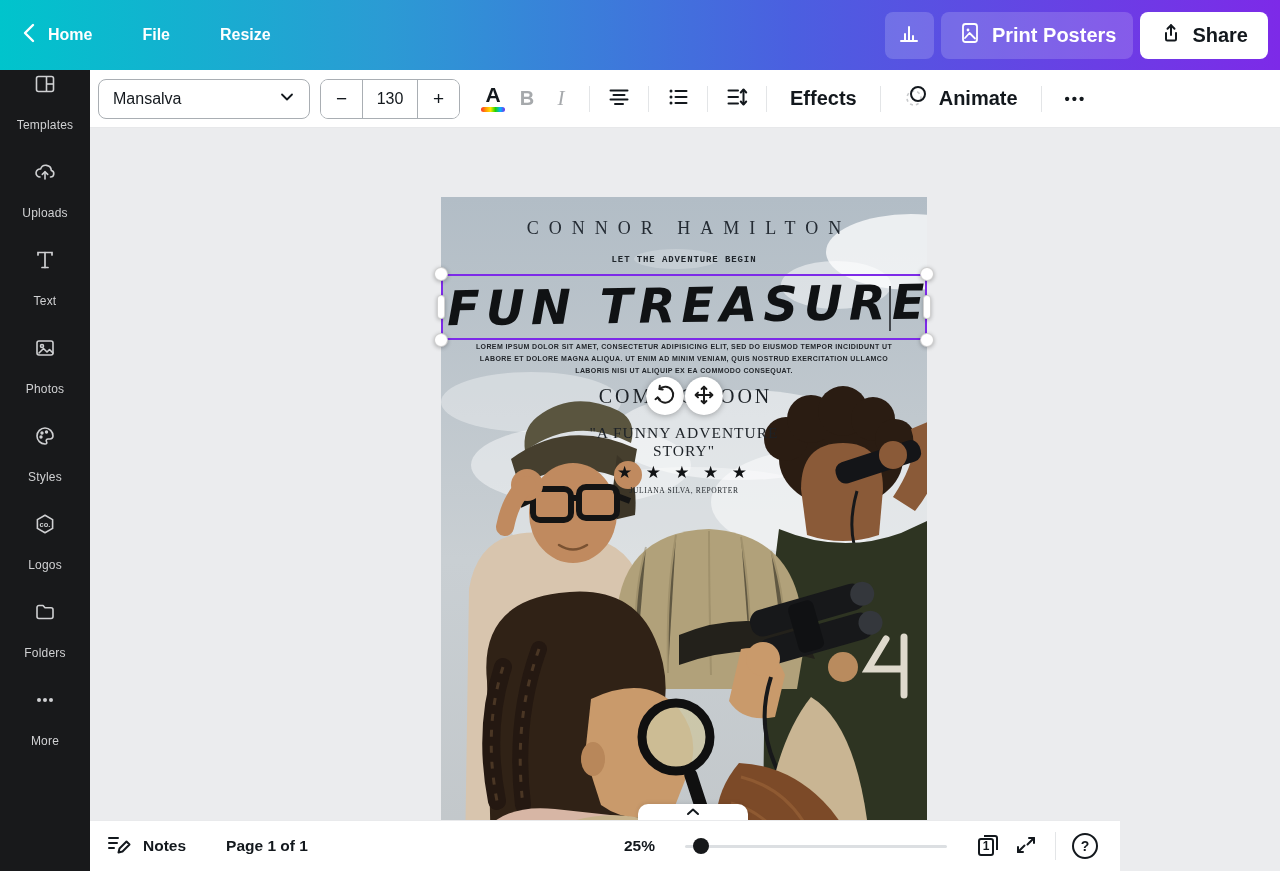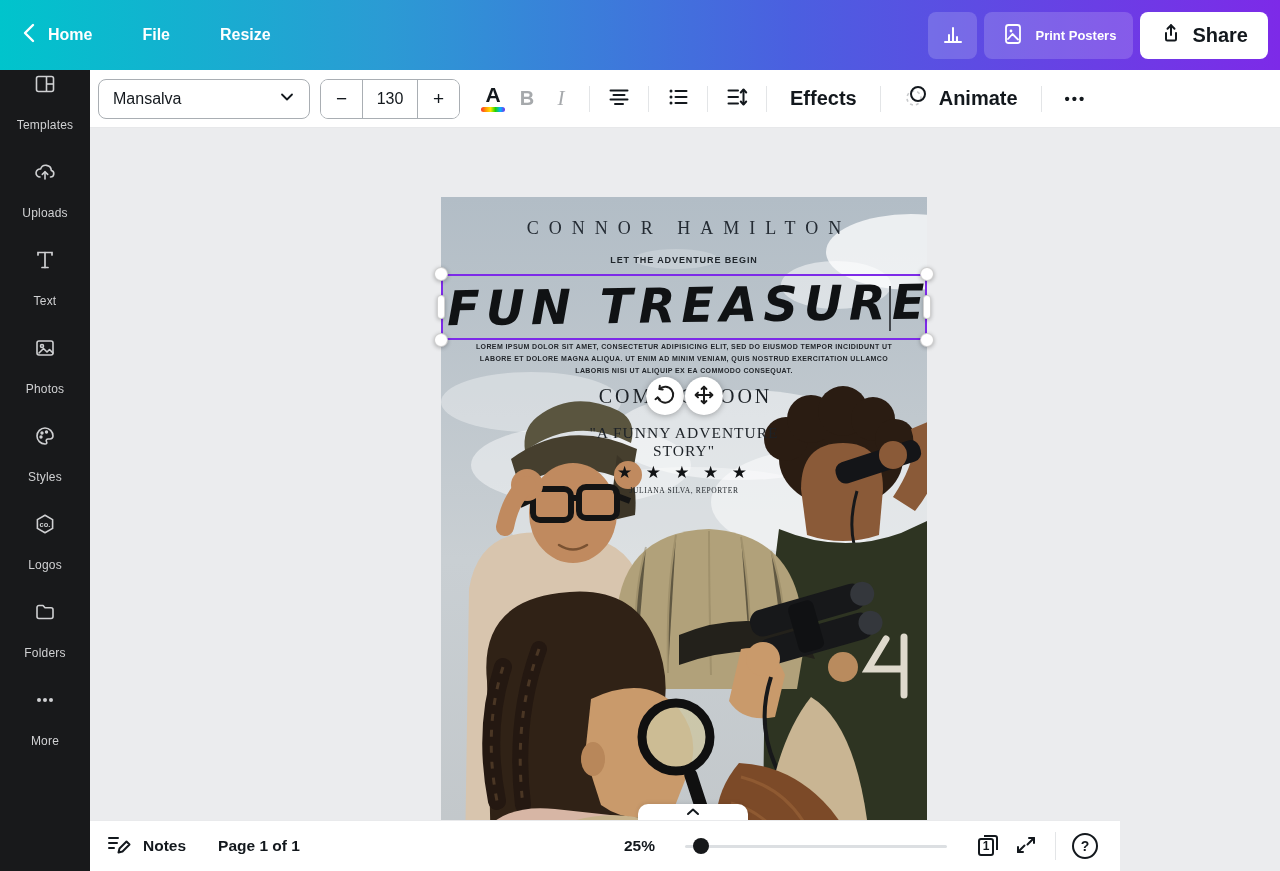--- a/index.html
+++ b/index.html
@@ -9,21 +9,21 @@
   
   .topbar { position:absolute; left:0; top:0; width:1280px; height:70px; z-index:30;
     background:linear-gradient(90deg,#00c4cc 0%,#2b9bd4 30%,#4b5fe0 62%,#7d2ae8 100%);
     display:flex; align-items:center; justify-content:space-between; padding:0 12px 0 22px; }
   .tb-left { display:flex; align-items:center; color:#fff; }
   .tb-btn { display:flex; align-items:center; gap:12px; background:none; border:none; color:#fff;
     font-family:"Liberation Sans",sans-serif; font-size:16px; font-weight:700; cursor:pointer;justify-content:flex-end; }
   .tb-menu { margin-left:50px; }
   .tb-right { display:flex; align-items:center; gap:7px; }
   .ghost-btn { height:47px; border:none; border-radius:8px; background:rgba(255,255,255,0.17);
-    color:#fff; font-family:"Liberation Sans",sans-serif; font-size:13px; font-weight:700; display:flex; align-items:center; gap:10px; padding:0 17px; cursor:pointer; }
+    color:#fff; font-family:"Liberation Sans",sans-serif; font-size:20px; font-weight:700; display:flex; align-items:center; gap:10px; padding:0 17px; cursor:pointer; }
   .icon-only { width:49px; justify-content:center; padding:0; }
   .share-btn { height:47px; border:none; border-radius:8px; background:#ffffff; color:#13181d;
     font-family:"Liberation Sans",sans-serif; font-size:20px; font-weight:700; display:flex; align-items:center; gap:10px; padding:0 20px; cursor:pointer; }
 
   
   .sidebar { position:absolute; left:0; top:70px; width:90px; height:801px; background:#18191b; z-index:20;
     display:flex; flex-direction:column; padding-top:2px; }
   .side-item { height:88px; display:flex; flex-direction:column; align-items:center; justify-content:flex-start; gap:22px;
     color:#d0d1d3; cursor:pointer; }
   .si-label { font-size:12px; letter-spacing:0.2px; }
@@ -53,21 +53,21 @@
   .text-btn { height:40px; background:none; border:none; font-size:20px; color:#13181d; padding:0 12px; cursor:pointer;
     display:flex; align-items:center; gap:9px; font-family:"Liberation Sans",sans-serif;font-weight:bold; }
   .more-dots { letter-spacing:2px; font-size:15px; font-weight:700; }
 
   
   .workspace { position:absolute; left:90px; top:128px; width:1190px; height:692px; background:#ebecee; overflow:hidden; z-index:5; }
   .poster { position:absolute; left:351px; top:69px; width:486px; height:660px; background:#b7c1c9; cursor:pointer; }
   .poster svg.photo { position:absolute; left:0; top:0; }
   .p-text { position:absolute; left:0; width:100%; text-align:center; white-space:nowrap; cursor:pointer; }
   .p-author  { top:21px; font-family:"Liberation Serif",serif; font-size:18px; letter-spacing:10px; text-indent:10px; color:#242b33; }
-  .p-tagline { top:58px; font-family:Liberation Sans, sans-serif; font-weight:700; font-size:9px; letter-spacing:0.9px; color:#20262c; }
+  .p-tagline { top:58px; font-family:Liberation Mono, monospace; font-weight:700; font-size:9px; letter-spacing:0.9px; color:#20262c; }
   .p-title   { top:80px; font-family:"DejaVu Sans",sans-serif; font-style:italic; font-weight:700; font-size:48px;
                letter-spacing:6px; text-indent:6px; color:#101214; transform:rotate(-0.8deg); }
   .p-body    { top:144px; left:23px; width:440px; white-space:normal; font-family:"Liberation Sans",sans-serif;
                font-weight:700; font-size:7px; line-height:12px; letter-spacing:0.4px; color:#23272c; }
   .p-coming  { top:188px; font-family:"Liberation Serif",serif; font-size:20px; letter-spacing:3px; text-indent:3px; color:#1d2227; }
   .p-quote   { top:227px; left:143px; width:200px; white-space:normal; font-family:"Liberation Serif",serif;
                font-size:15.5px; line-height:18px; letter-spacing:1px; color:#1d2227; }
   .p-stars   { top:265px; font-family:"DejaVu Sans",sans-serif; font-size:17px; letter-spacing:4px; color:#101214; }
   .p-reviewer{ top:289px; font-family:"Liberation Serif",serif; font-size:7.5px; letter-spacing:0.6px; color:#1d2227; }
 
@@ -90,21 +90,21 @@
 
   .collapse-tab { position:absolute; left:548px; bottom:0; width:110px; height:16px; background:#fff; border:none;
     border-radius:10px 10px 0 0; box-shadow:0 -1px 4px rgba(0,0,0,0.10); display:flex; align-items:center; justify-content:center;
     cursor:pointer; z-index:11; }
 
   
   .bottombar { position:absolute; left:90px; top:820px; width:1030px; height:51px; background:#fff; z-index:25;
     display:flex; align-items:center; padding:0 16px; border-top:1px solid #e9eaec; }
   .notes-btn { display:flex; align-items:center; gap:11px; background:none; border:none; cursor:pointer;
     font-size:15.5px; font-weight:700; color:#13181d; font-family:"Liberation Sans",sans-serif; }
-  .page-ind { margin-left:32px; font-size:15.5px; font-weight:700; color:#13181d; }
+  .page-ind { margin-left:40px; font-size:15.5px; font-weight:700; color:#13181d; }
   .bb-spacer { flex:1; }
   .zoom-val { font-size:15.5px; font-weight:700; color:#13181d; margin-right:30px; cursor:pointer; }
   .slider { position:relative; width:262px; height:16px; margin-right:22px; cursor:pointer; }
   .slider .track { position:absolute; left:0; top:7px; width:100%; height:3px; background:#dcdfe2; border-radius:2px; }
   .slider .knob { position:absolute; left:8px; top:0; width:16px; height:16px; border-radius:50%; background:#16181a; cursor:grab; }
   .bb-icon-btn { width:38px; height:38px; background:none; border:none; border-radius:6px; cursor:pointer;
     display:flex; align-items:center; justify-content:center; position:relative; }
   .pages-num { position:absolute; left:9px; top:12px; width:16px; text-align:center; font-size:12px; font-weight:700; color:#13181d; }
   .bb-div { width:1px; height:28px; background:#e3e5e7; margin:0 10px; }
   .help-glyph { width:26px; height:26px; border:2px solid #13181d; border-radius:50%; display:flex; align-items:center;

